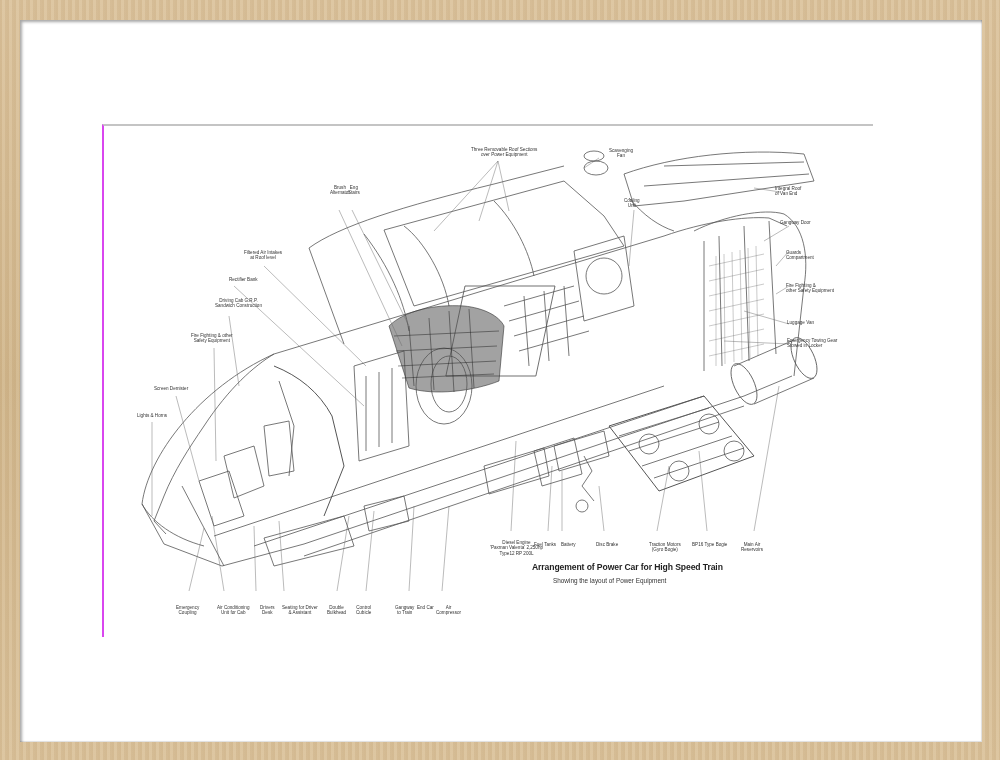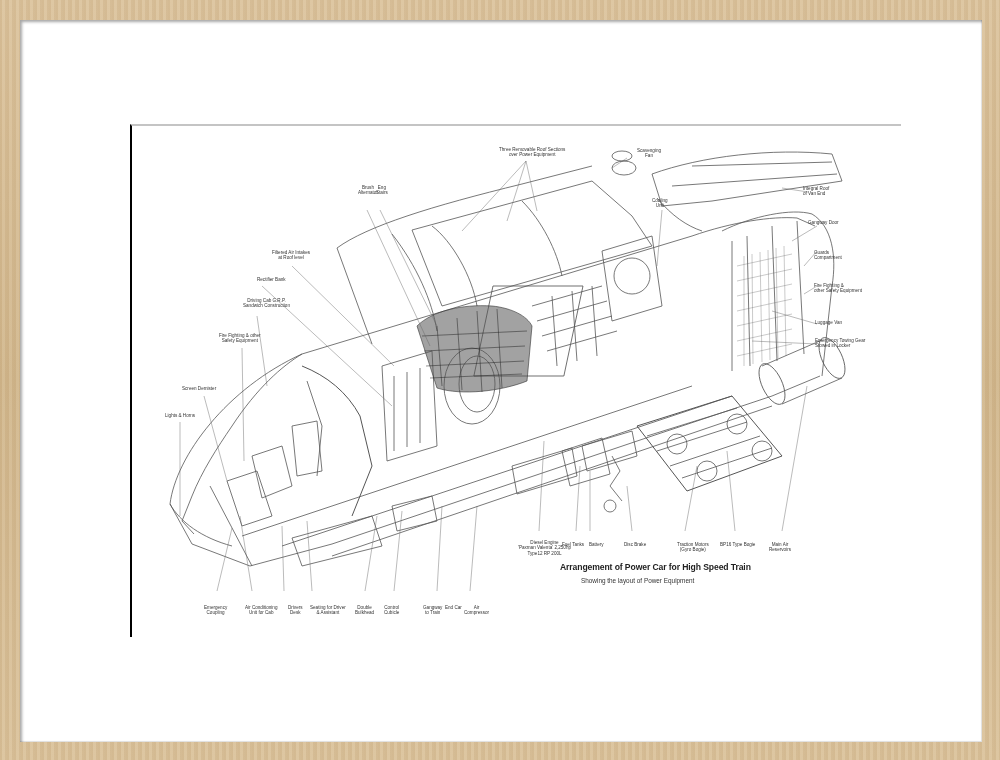--- a/index.html
+++ b/index.html
@@ -9,22 +9,22 @@
     background:
       repeating-linear-gradient(90deg, rgba(150,110,60,0.10) 0 2px, rgba(255,255,255,0.05) 2px 5px, rgba(140,100,55,0.08) 5px 7px),
       linear-gradient(180deg, #dcc49e, #d2b88e 50%, #dbc39c);
   }
   .mount {
     position: absolute; left: 20px; top: 20px; width: 962px; height: 722px;
     background: #ffffff;
     box-shadow: inset 2px 2px 3px rgba(0,0,0,0.35), inset -1px -1px 1px rgba(0,0,0,0.12);
   }
   .print {
-    position: absolute; left: 130px; top: 124px; width: 769px; height: 511px;
-    border-top: 2px solid #c4c4c4; border-left: 2px solid #000000;
+    position: absolute; left: 102px; top: 124px; width: 769px; height: 511px;
+    border-top: 2px solid #c4c4c4; border-left: 2px solid #d946ef;
     background: #fff; overflow: hidden;
   }
   svg.drawing { position: absolute; left: 0; top: 0; }
   .lbl { position: absolute; font-size: 4.6px; line-height: 5.4px; color: #333; text-align: center; white-space: pre; }
   .lbl.left { text-align: left; }
   .title { position: absolute; left: 428px; top: 436px; font-size: 8.6px; font-weight: bold; color: #222; letter-spacing: -0.1px; white-space: nowrap; }
   .subtitle { position: absolute; left: 449px; top: 451px; font-size: 6.4px; color: #333; white-space: nowrap; }
 </style>
 </head>
 <body>

